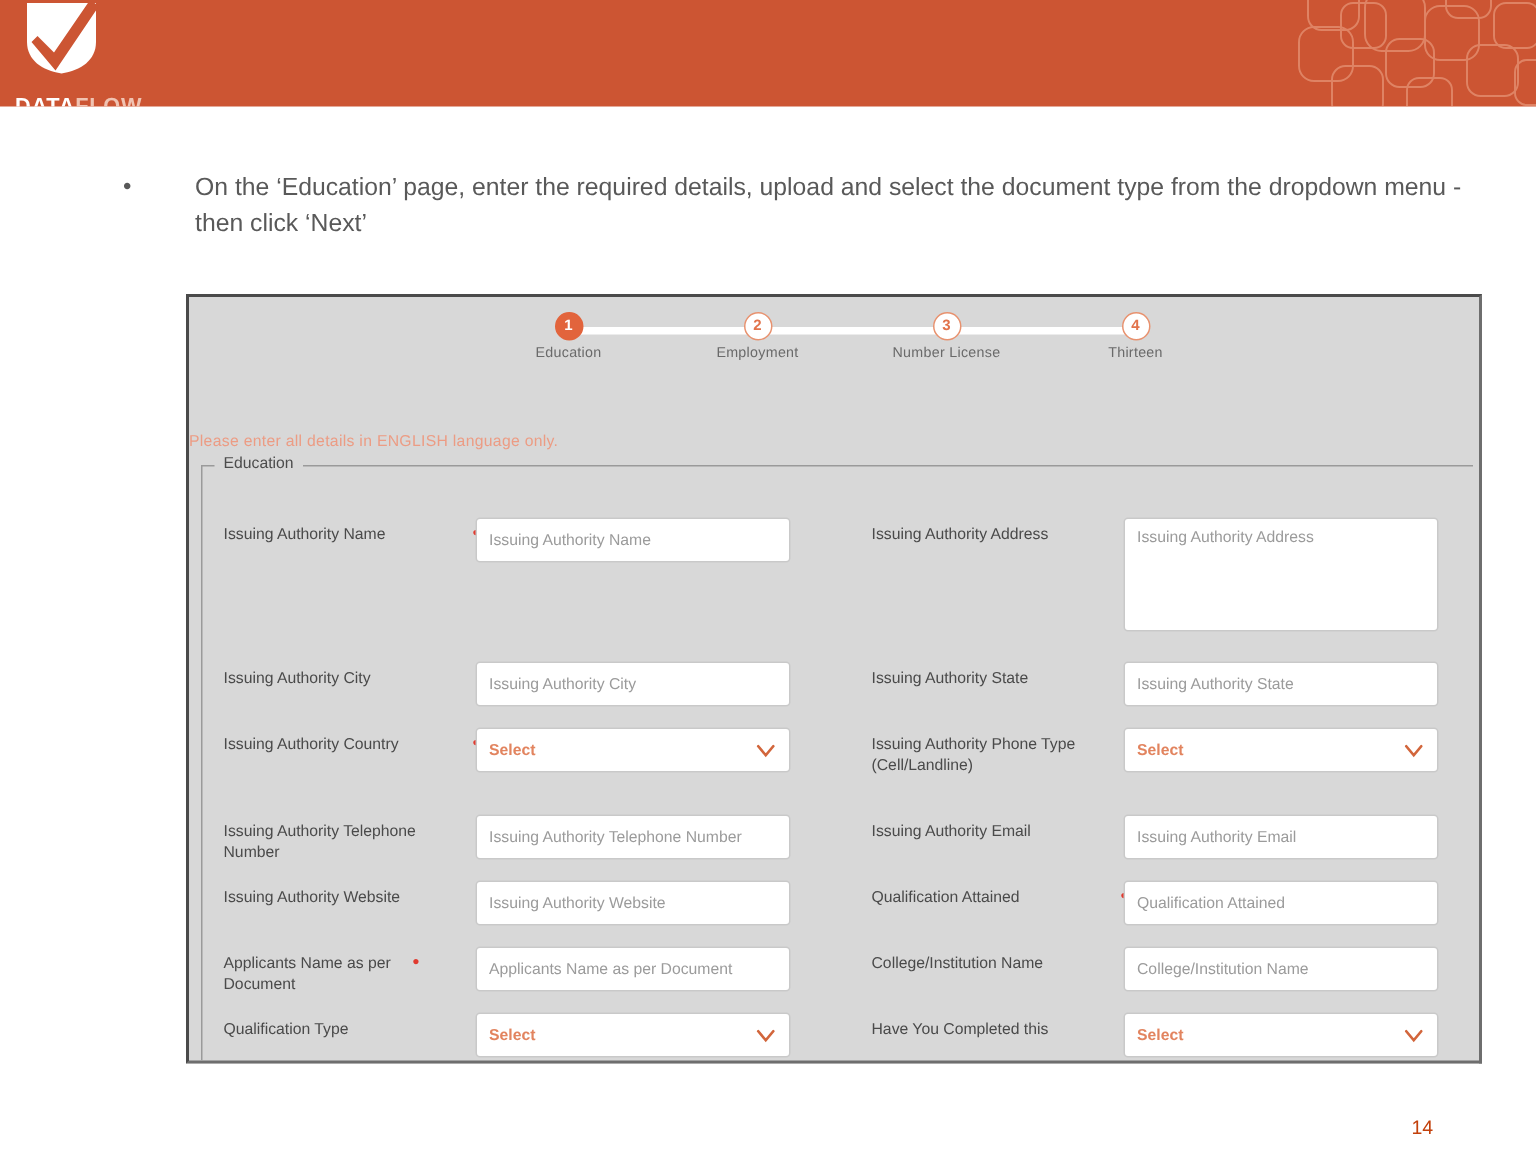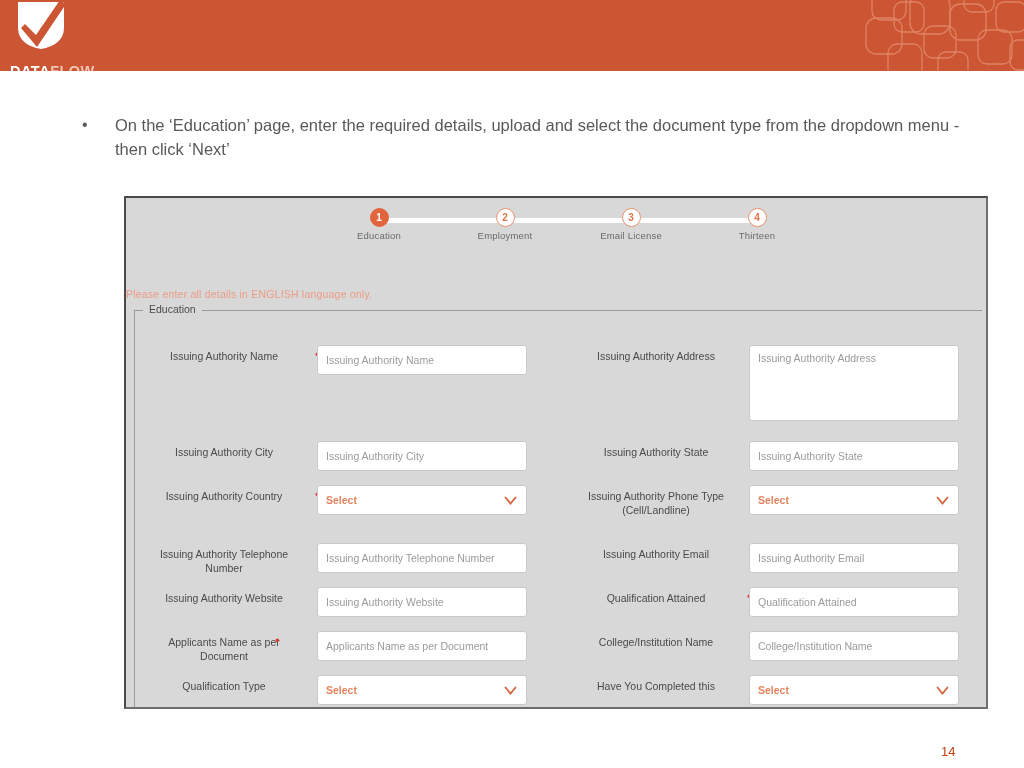--- a/index.html
+++ b/index.html
@@ -38,21 +38,21 @@
   }
 
   
   .bullet-block {
     position:absolute; left:82px; top:113px; width:900px;
     color:#595959; font-size:16.5px; line-height:24px;
   }
   .bullet-dot {
     position:absolute; left:0; top:0; font-size:16px; color:#595959;
   }
-  .bullet-text { margin-left:33px; }
+  .bullet-text { margin-left:48px; }
 
   
   .shot {
     position:absolute; left:124px; top:196px; width:864px; height:513px;
     background:#d8d8d8;
     border-top:2px solid #4a4a4a;
     border-left:2px solid #4a4a4a;
     border-right:2px solid #6e6e6e;
     border-bottom:2px solid #6e6e6e;
     overflow:hidden;
@@ -86,21 +86,21 @@
     position:absolute; left:8px; top:112px; right:4px; bottom:0;
     border-top:1px solid #9a9a9a;
     border-left:1px solid #9a9a9a;
   }
   .legend {
     position:absolute; left:8px; top:-8px; background:#d8d8d8;
     padding:0 6px; font-size:10.5px; color:#4c4c4c;
   }
 
   .grid {
-    position:absolute; left:0; top:18px; right:0; bottom:0;text-align:center;
+    position:absolute; left:0; top:18px; right:0; bottom:0;
   }
   .col { position:absolute; top:0; width:432px; }
   .col-left { left:0; }
   .col-right { left:432px; }
 
   .row { position:relative; width:100%; }
   .lbl {
     position:absolute; left:14px; top:0; width:150px;
     font-size:10.5px; color:#4a4a4a; line-height:14px;
   }
@@ -172,21 +172,21 @@
   <div class="step active" style="left: 188px;">
         <div class="step-circle">1</div>
         <div class="step-label">Education</div>
       </div>
       <div class="step" style="left: 314px;">
         <div class="step-circle">2</div>
         <div class="step-label">Employment</div>
       </div>
       <div class="step" style="left: 440px;">
         <div class="step-circle">3</div>
-        <div class="step-label">Email License</div>
+        <div class="step-label">Number License</div>
       </div>
       <div class="step" style="left: 566px;">
         <div class="step-circle">4</div>
         <div class="step-label">Thirteen</div>
       </div>
     </div>
 
   <div class="notice">Please enter all details in ENGLISH language only.</div>
 
   <div class="fieldset">

